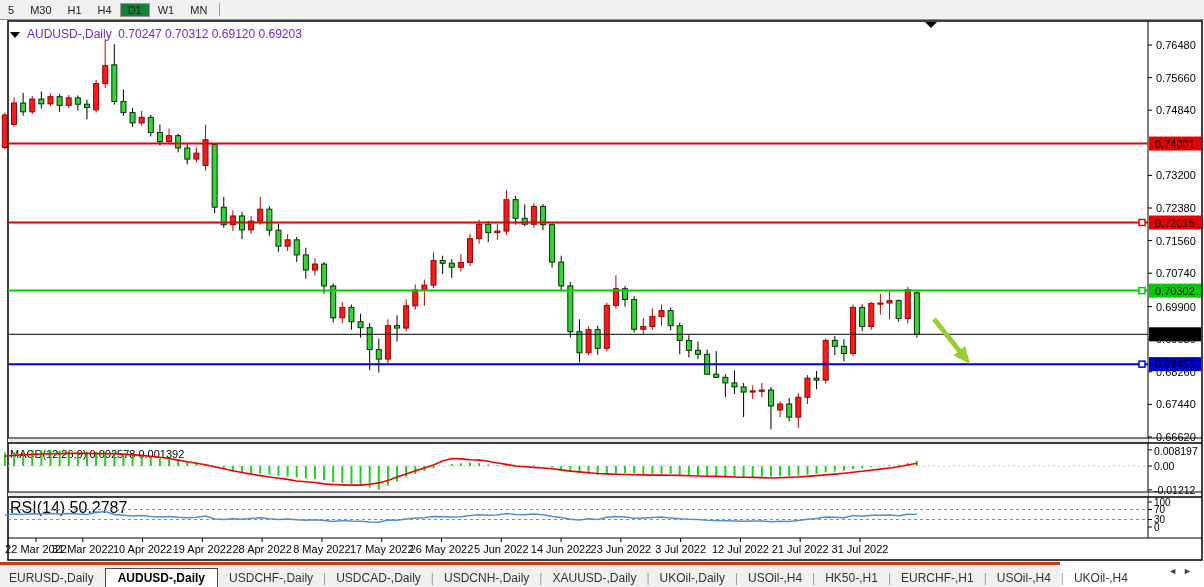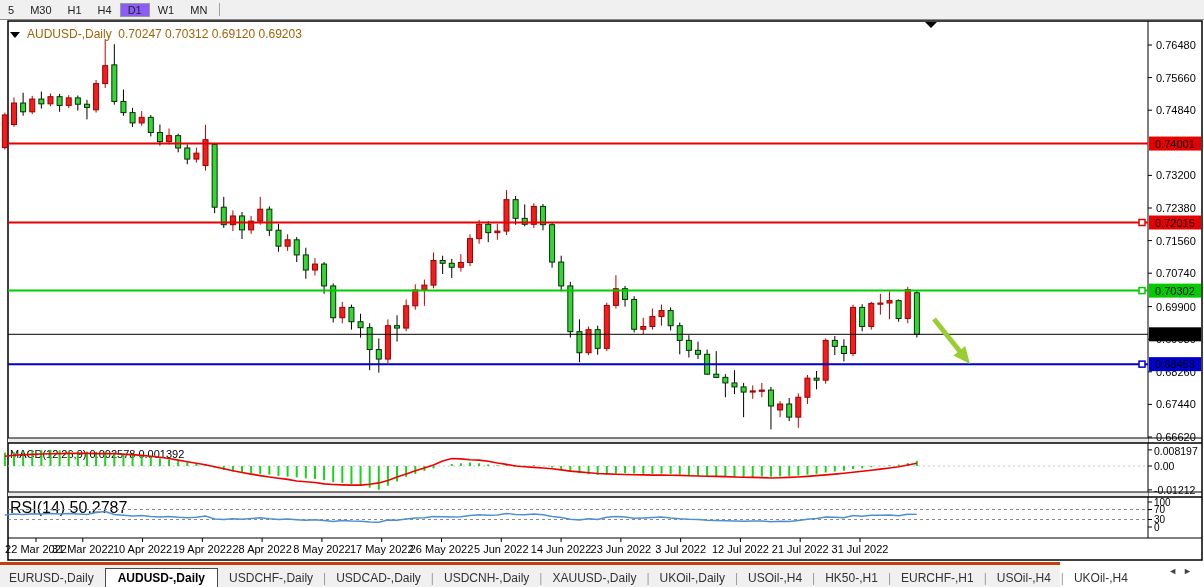--- a/index.html
+++ b/index.html
@@ -1,22 +1,22 @@
 <!DOCTYPE html>
 <html><head>
 <meta charset="utf-8">
 <style>
   html,body{margin:0;padding:0;background:#ffffff;width:1204px;height:587px;overflow:hidden;
     font-family:"Liberation Sans",sans-serif;}
   #toolbar{position:absolute;left:0;top:0;width:1204px;height:19px;background:#f0f0f0;
     border-bottom:1px solid #8a8a8a;display:flex;align-items:center;font-size:11px;color:#222;}
   .tb-btn{padding:1px 8px;cursor:default;white-space:nowrap;}
-  .tb-btn.active{background:#8b5cf6;border:1px solid #9a9a9a;padding:0 7px;}
+  .tb-btn.active{background:#15803d;border:1px solid #9a9a9a;padding:0 7px;}
   .tb-sep{width:1px;height:13px;background:#a0a0a0;margin:0 4px;}
-  #overlay-title{position:absolute;left:10px;top:27px;z-index:0;font-size:12px;color:#a16207;white-space:nowrap;}
+  #overlay-title{position:absolute;left:10px;top:27px;z-index:0;font-size:12px;color:#6d28d9;white-space:nowrap;}
   #overlay-title .tri{display:inline-block;width:0;height:0;border-left:5px solid transparent;
     border-right:5px solid transparent;border-top:6px solid #000;margin-right:7px;}
   #overlay-macd{position:absolute;left:10px;top:448px;z-index:0;font-size:11px;color:#000;white-space:nowrap;}
   #overlay-rsi{position:absolute;left:10px;top:499px;z-index:0;font-size:16px;color:#000;white-space:nowrap;}
   #chart-svg{position:absolute;left:0;top:19px;z-index:1;}
   #chart-svg text{font-family:"Liberation Sans",sans-serif;fill:#000;}
   #tabbar{position:absolute;left:0;top:562px;width:1060px;height:25px;background:#f0f0f0;
     border-top:3px solid #c2410c;display:flex;align-items:center;font-size:12px;color:#333;z-index:2;}
   .tab{padding:2px 9px;white-space:nowrap;cursor:default;}
   .tab.active{background:#ffffff;border:1px solid #4a4a4a;font-weight:bold;color:#000;padding:2px 12px;margin:0 2px;}

